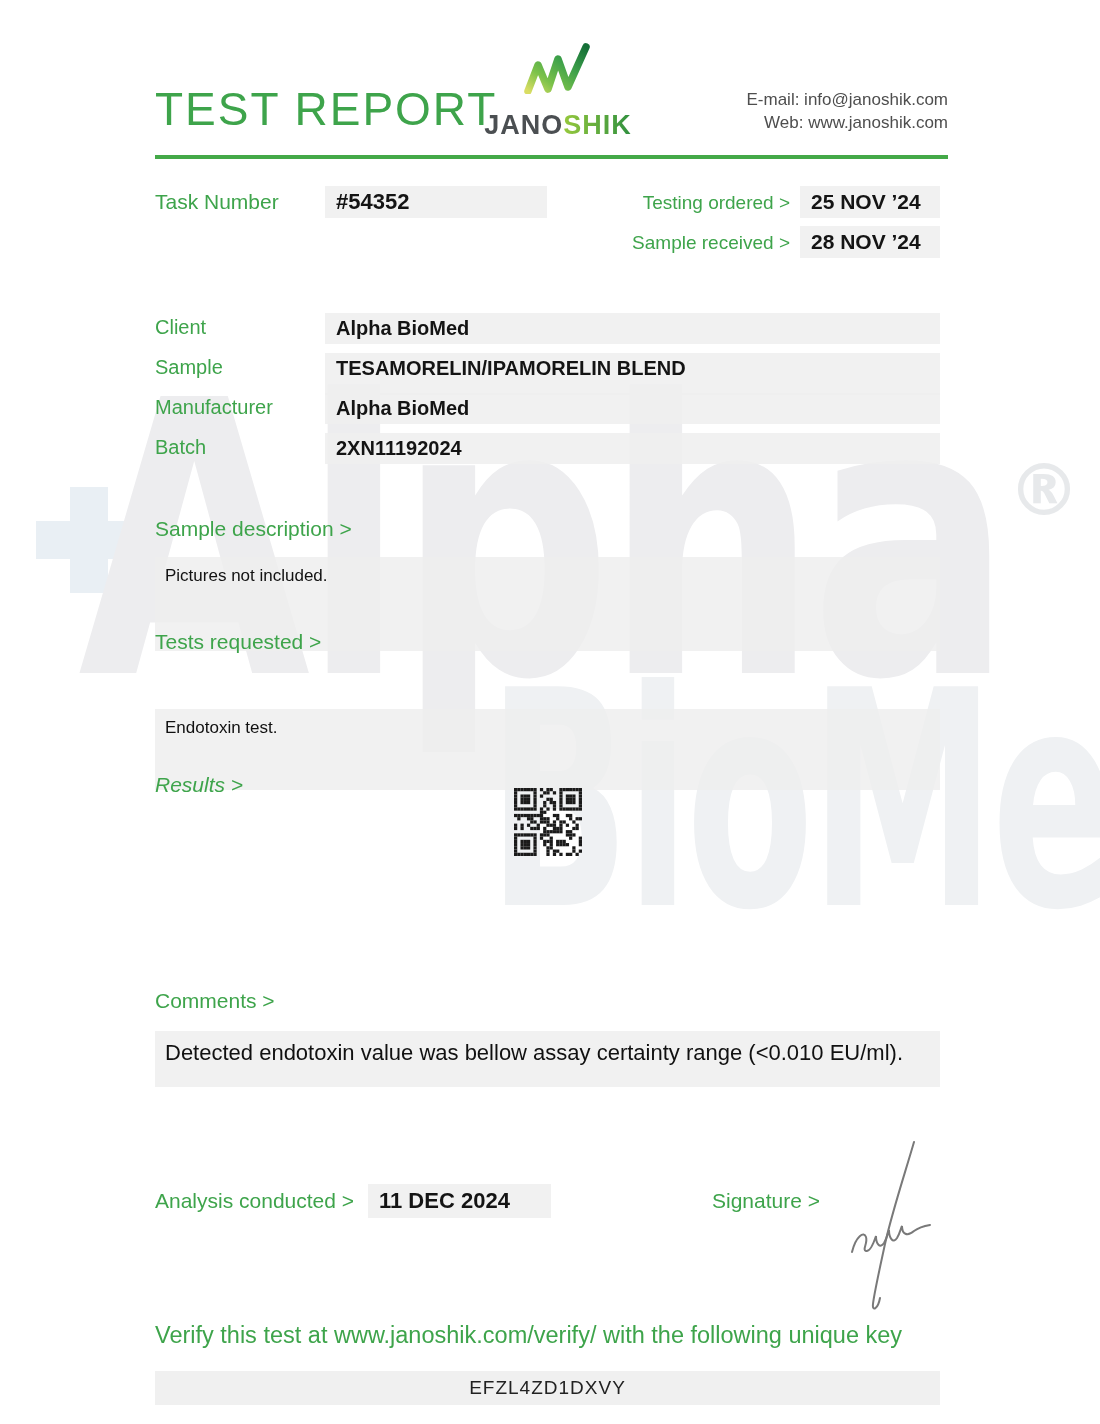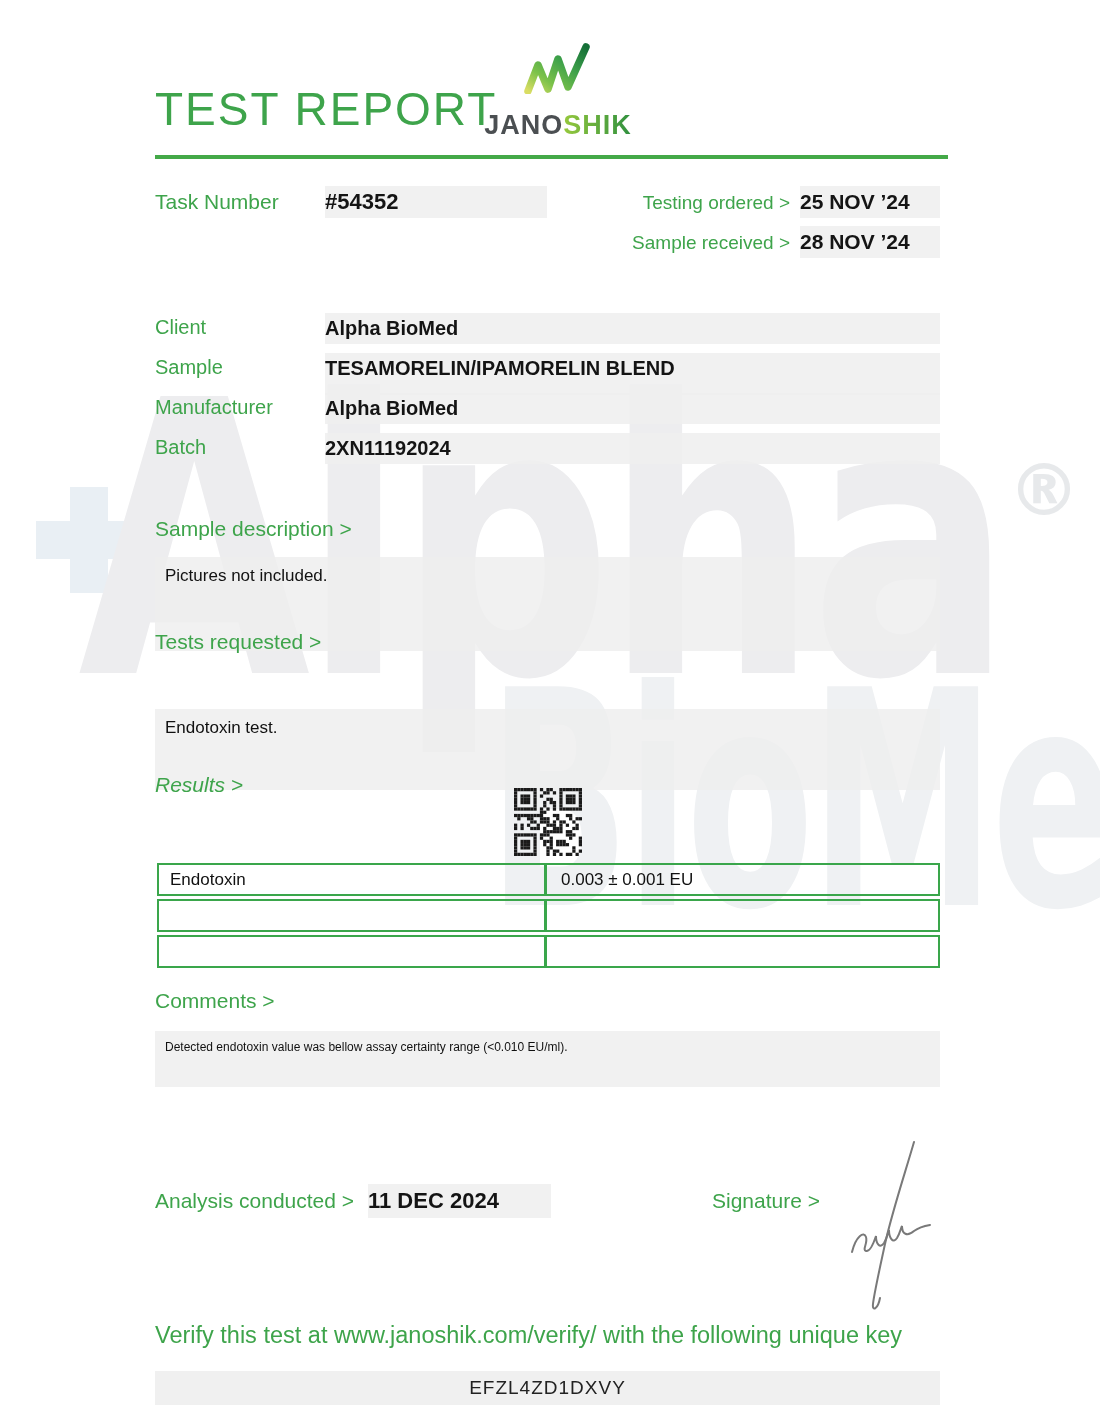--- a/index.html
+++ b/index.html
@@ -47,21 +47,21 @@
     -webkit-background-clip:text; background-clip:text; color:transparent;
   }
   .contact { position:absolute; right:152px; top:88px; text-align:right; font-size:17px; color:#4e4e4e; line-height:23px; }
   .rule { position:absolute; left:155px; top:155px; width:793px; height:4px; background:#44a948; }
 
   .glabel { position:absolute; color:#3ea44b; font-size:21px; white-space:nowrap; }
   .glabel-sm { position:absolute; color:#3ea44b; font-size:19px; white-space:nowrap; text-align:right; width:195px; }
   .vbox {
     position:absolute; background:rgba(238,238,238,0.85);
     font-size:20px; font-weight:bold; color:#141414;
-    padding-left:0; white-space:nowrap;
+    padding-left:11px; white-space:nowrap;
   }
   .sec-h { position:absolute; left:155px; color:#3ea44b; font-size:21px; }
   .body-box {
     position:absolute; left:155px; width:785px;
     background:rgba(238,238,238,0.82);
     font-size:17px; color:#111; padding:9px 10px;
   }
   .qr { position:absolute; left:514px; top:788px; width:68px; height:68px; }
 
   .rtable { position:absolute; left:157px; top:863px; width:783px; }
@@ -105,20 +105,24 @@
             <stop offset="1" stop-color="#156f38"></stop>
           </linearGradient>
         </defs>
         <polyline points="9,49 19,23 29,47 39,17 49,45 67,5" fill="none" stroke="url(#lg)" stroke-width="7.5" stroke-linecap="round" stroke-linejoin="round"></polyline>
       </svg>
       <div class="wordmark">
         <span class="wm1">JANO</span><span class="wm2">SHIK</span>
       </div>
     </div>
 
+    <div class="contact">
+      <div>E-mail: info@janoshik.com</div>
+      <div>Web: www.janoshik.com</div>
+    </div>
 
     <div class="rule"></div>
 
     <div class="glabel" style="left:155px; top:190px;">Task Number</div>
     <div class="vbox" style="left:325px; top:186px; width:222px; height:32px; line-height:32px; font-size:22px;">#54352</div>
 
     <div class="glabel-sm" style="left:595px; top:192px;">Testing ordered  &gt;</div>
     <div class="vbox" style="left:800px; top:186px; width:140px; height:32px; line-height:32px; font-size:21px;">25 NOV ’24</div>
 
     <div class="glabel-sm" style="left:595px; top:232px;">Sample received &gt;</div>
@@ -358,37 +362,23 @@
           <rect x="18" y="60" width="3" height="3"></rect>
           <rect x="30" y="60" width="3" height="3"></rect>
           <rect x="36" y="60" width="3" height="3"></rect>
           <rect x="42" y="60" width="3" height="3"></rect>
           <rect x="48" y="60" width="3" height="3"></rect>
           <rect x="51" y="60" width="3" height="3"></rect>
           <rect x="57" y="60" width="3" height="3"></rect>
         </g>
       </svg>
 
-    <div class="rtable">
-      <div class="rrow">
-        <div class="rcell rcell-a">Endotoxin</div>
-        <div class="rcell rcell-b">0.003 ± 0.001 EU</div>
-      </div>
-      <div class="rrow">
-        <div class="rcell rcell-a"></div>
-        <div class="rcell rcell-b"></div>
-      </div>
-      <div class="rrow">
-        <div class="rcell rcell-a"></div>
-        <div class="rcell rcell-b"></div>
-      </div>
-    </div>
 
     <div class="sec-h" style="top:989px;">Comments &gt;</div>
-    <div class="body-box" style="top:1031px; height:56px; font-size:12px;">Detected endotoxin value was bellow assay certainty range (&lt;0.010 EU/ml).</div>
+    <div class="body-box" style="top:1031px; height:56px; font-size:22px;">Detected endotoxin value was bellow assay certainty range (&lt;0.010 EU/ml).</div>
 
     <div class="glabel" style="left:155px; top:1189px;">Analysis conducted &gt;</div>
     <div class="vbox" style="left:368px; top:1184px; width:183px; height:34px; line-height:34px; font-size:22px;">11 DEC 2024</div>
 
     <div class="glabel" style="left:712px; top:1189px;">Signature &gt;</div>
     <svg class="sig-svg" viewBox="0 0 120 180" xmlns="http://www.w3.org/2000/svg">
       <g fill="none" stroke="#6e6e6e" stroke-width="2" stroke-linecap="round" opacity="0.92">
         <path d="M86 6 C78 34 64 76 57 108 C51 136 46 158 45 168 C44 176 50 173 52 162"></path>
         <path d="M24 116 C28 100 36 95 38 101 C40 107 34 114 38 115 C42 116 46 106 48 100 C48 108 52 113 56 107 C59 102 60 97 61 94 C61 102 65 108 69 102 C72 97 73 92 74 90 C74 98 79 101 86 95 C90 92 96 90 102 89"></path>
       </g>

